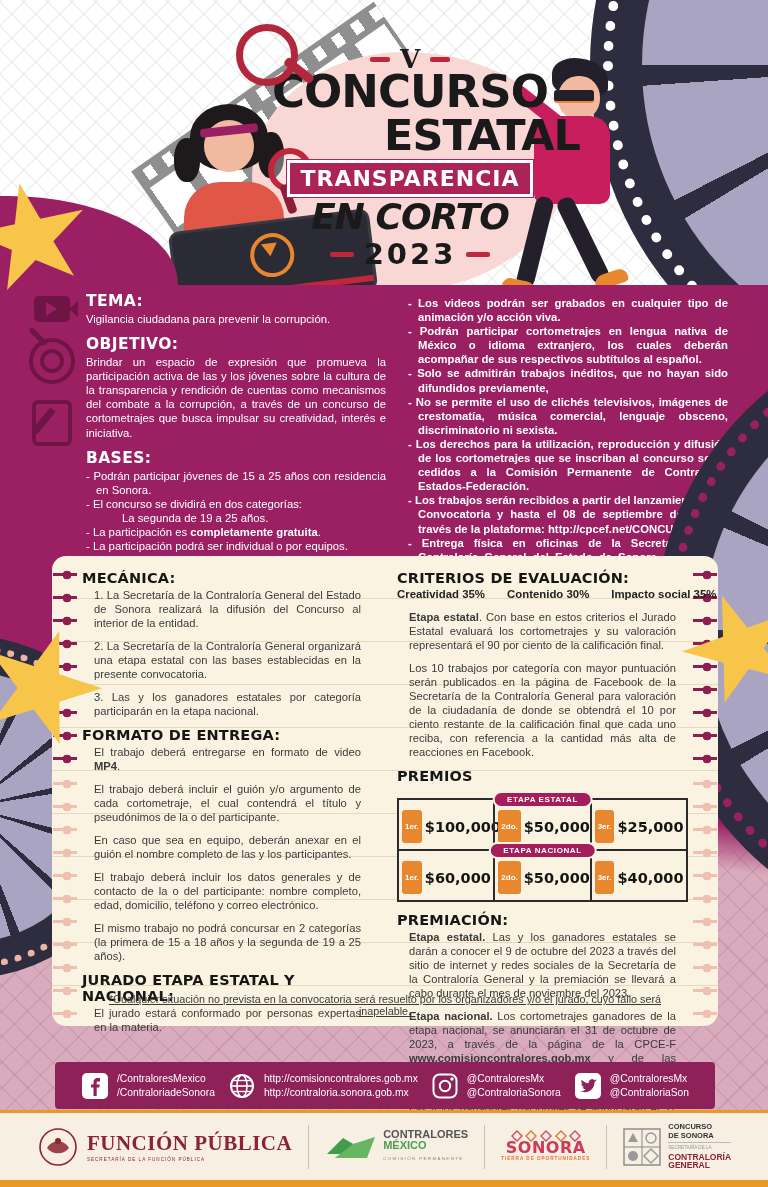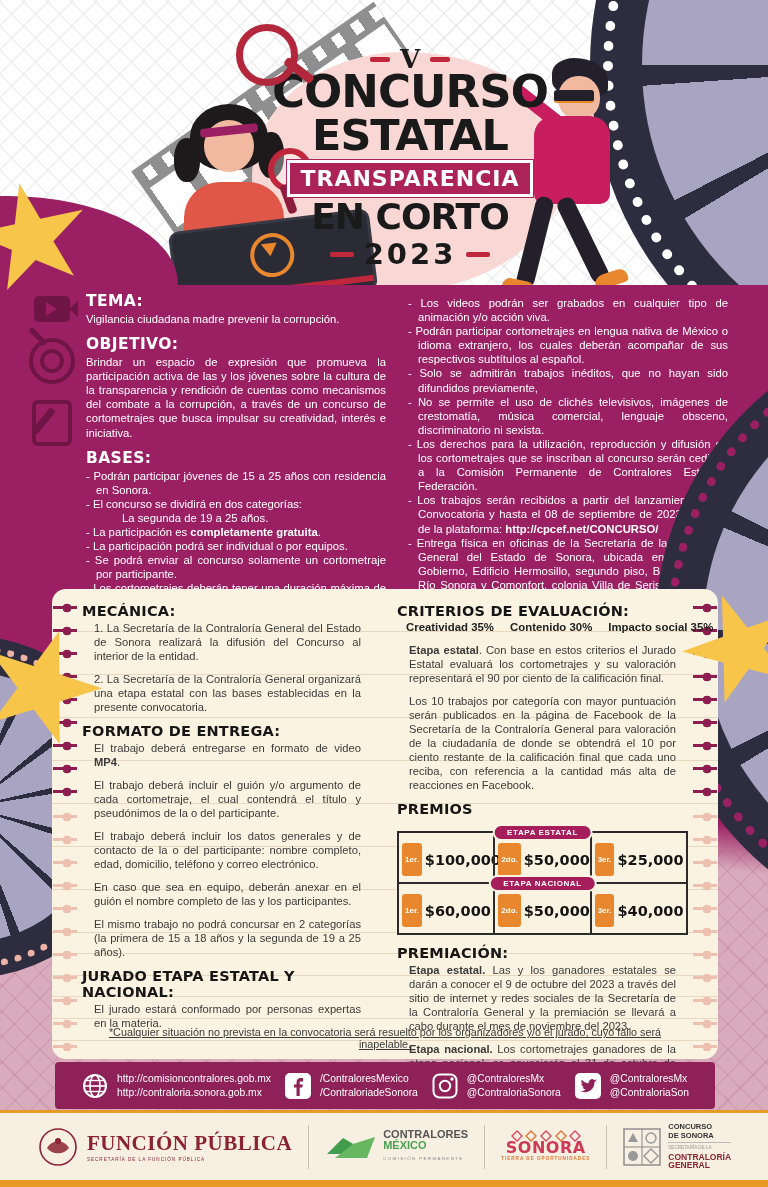--- a/index.html
+++ b/index.html
@@ -78,41 +78,41 @@
           border-right:8px solid transparent;border-top:13px solid #E8872E;}
   .tablet .bar{position:absolute;left:0;right:0;bottom:6px;height:6px;background:#C0273D;}
   .tablet .pbar{position:absolute;left:8px;bottom:1px;width:120px;height:2px;background:#fff;}
 
   
   .title{position:absolute;left:240px;top:48px;width:340px;z-index:4;text-align:center;
          font-family:"DejaVu Sans",sans-serif;color:#1A1A1A;}
   .t-ed{font-family:"DejaVu Serif",serif;font-weight:bold;font-size:26px;line-height:22px;display:flex;align-items:center;justify-content:center;gap:10px;}
   .t-ed .dash{display:inline-block;width:20px;height:5px;background:#C0273D;border-radius:2px;}
   .t-main{font-weight:800;font-size:45px;line-height:44px;letter-spacing:-1px;}
-  .t-main2{font-weight:800;font-size:43px;line-height:42px;letter-spacing:-1px;}
+  .t-main2{font-weight:800;font-size:43px;line-height:42px;letter-spacing:-1px;text-align:right;}
   .t-band{display:inline-block;margin-top:4px;background:#AC2457;border:3px solid #fff;color:#fff;
           font-weight:800;font-size:22px;letter-spacing:1px;padding:3px 10px;box-shadow:0 0 0 1px #AC2457;}
-  .t-corto{font-weight:800;font-size:36px;line-height:40px;letter-spacing:-1px;}
+  .t-corto{font-weight:800;font-size:36px;line-height:40px;letter-spacing:-1px;font-style:italic;}
   .t-year{font-weight:800;font-size:29px;letter-spacing:3px;display:flex;align-items:center;justify-content:center;gap:10px;}
   .t-year .dash{display:inline-block;width:24px;height:5px;background:#C0273D;border-radius:2px;}
   .mag2{position:absolute;left:236px;top:24px;width:48px;height:48px;border:7px solid #B3273C;border-radius:50%;z-index:5;}
   .mag2-h{position:absolute;left:282px;top:66px;width:34px;height:9px;background:#B3273C;border-radius:4px;transform:rotate(38deg);z-index:5;}
 
   
   .main-maroon{position:absolute;left:0;top:285px;width:768px;height:828px;z-index:5;
       background:linear-gradient(187deg,#9B2063 0 59%,#D8ACBC 64% 100%);}
   .pink-lattice{position:absolute;left:0;top:850px;width:768px;height:262px;z-index:6;
       background-image:
         repeating-linear-gradient(45deg, rgba(155,32,99,.12) 0 1.5px, transparent 1.5px 18px),
         repeating-linear-gradient(-45deg, rgba(155,32,99,.12) 0 1.5px, transparent 1.5px 18px);}
 
   .mcols{position:absolute;left:0;top:288px;width:768px;z-index:6;display:flex;color:#fff;}
   .mcol-icons{width:52px;padding:8px 0 0 26px;flex:none;display:flex;flex-direction:column;gap:16px;align-items:center;}
   .mcol-left{width:300px;flex:none;padding:4px 6px 0 8px;}
-  .mcol-right{flex:1;padding:8px 40px 0 16px;}
+  .mcol-right{flex:1;padding:8px 40px 0 16px;font-weight:bold;}
   .mh{font-family:"DejaVu Sans",sans-serif;font-weight:800;font-size:15.5px;letter-spacing:.4px;margin:9px 0 2px;}
   .mh:first-child{margin-top:0;}
   .mp{font-size:11.3px;line-height:14.1px;text-align:justify;}
   .bul{font-size:11.3px;line-height:14.1px;text-align:justify;padding-left:10px;text-indent:-10px;}
   .bul::before{content:"- ";}
   .sub{font-size:11.3px;line-height:14.1px;padding-left:36px;}
 
   
   .ric{color:#6E1545;}
   .ic-video{width:36px;height:26px;background:#6E1545;border-radius:5px;position:relative;}
@@ -120,38 +120,38 @@
       border-top:7px solid transparent;border-bottom:7px solid transparent;}
   .ic-video::after{content:"";position:absolute;right:-8px;top:5px;width:0;height:0;
       border-right:9px solid #6E1545;border-top:8px solid transparent;border-bottom:8px solid transparent;}
   .ic-target{width:38px;height:38px;border:4px solid #6E1545;border-radius:50%;position:relative;}
   .ic-target::before{content:"";position:absolute;left:7px;top:7px;width:16px;height:16px;border:4px solid #6E1545;border-radius:50%;}
   .ic-target::after{content:"";position:absolute;left:-6px;top:-8px;width:22px;height:5px;background:#6E1545;transform:rotate(45deg);border-radius:2px;}
   .ic-pencil{width:32px;height:38px;border:4px solid #6E1545;border-radius:6px;position:relative;}
   .ic-pencil::before{content:"";position:absolute;left:4px;top:2px;width:7px;height:30px;background:#6E1545;transform:rotate(40deg);border-radius:2px;}
 
   
-  .notebook{position:absolute;left:52px;top:589px;width:666px;height:470px;z-index:7;
+  .notebook{position:absolute;left:52px;top:556px;width:666px;height:470px;z-index:7;
       background:#FAF3E1;border-radius:14px;
       background-image:repeating-linear-gradient(180deg,transparent 0 20.5px,#E9D8C0 20.5px 21.5px);}
   .spiral{position:absolute;top:8px;bottom:8px;width:24px;display:flex;flex-direction:column;}
   .spiral.l{left:1px}.spiral.r{right:1px}
   .sp-a,.sp-b{width:100%;background-repeat:repeat-y;background-size:24px 23px;}
   .sp-a{height:46%;
     background-image:radial-gradient(circle 4.4px at 14px 11px,#8E1D50 0 4.2px,transparent 4.6px),
       linear-gradient(180deg,transparent 0 9.5px,#8E1D50 9.5px 12.5px,transparent 12.5px);}
   .sp-b{flex:1;
     background-image:radial-gradient(circle 4.4px at 14px 11px,#EDC0B0 0 4.2px,transparent 4.6px),
       linear-gradient(180deg,transparent 0 9.5px,#EDC0B0 9.5px 12.5px,transparent 12.5px);}
   .ncols{position:absolute;left:30px;right:30px;top:12px;bottom:34px;display:flex;gap:24px;color:#3A3A3A;}
   .ncol{flex:1;min-width:0;}
   .nh{font-family:"DejaVu Sans",sans-serif;font-weight:800;font-size:14.5px;letter-spacing:.2px;color:#161616;margin:8px 0 2px;}
   .nh:first-child{margin-top:2px;}
   .np{font-size:11.2px;line-height:14px;text-align:justify;margin:0 12px 9px;}
-  .crit-line{display:flex;gap:16px;font-size:11.4px;font-weight:bold;color:#222;margin:2px 9px 10px;white-space:nowrap;align-items:flex-end;}
+  .crit-line{display:flex;gap:22px;font-size:11.4px;font-weight:bold;color:#222;margin:2px 0 10px;white-space:nowrap;align-items:flex-end;}
 
   
   .ptable{position:relative;border:2px solid #2B2B2B;margin:14px 0 10px;background:#FAF3E1;}
   .prow{display:flex;position:relative;}
   .prow+.prow{border-top:2px solid #2B2B2B;}
   .pcell{flex:1;display:flex;align-items:center;gap:3px;padding:10px 3px 6px;min-width:0;}
   .pcell+.pcell{border-left:2px solid #2B2B2B;}
   .rank{background:#E8872E;color:#fff;font-weight:bold;font-size:8px;padding:12px 3px;border-radius:3px;flex:none;}
   .amt{flex:1;text-align:center;font-family:"DejaVu Sans",sans-serif;font-weight:800;font-size:14.5px;color:#141414;white-space:nowrap;}
   .pill{position:absolute;left:50%;transform:translateX(-50%);top:-9px;background:#A51E5B;color:#fff;
@@ -258,21 +258,21 @@
   <div class="star s-top"></div>
 
   <div class="mcols">
     <div class="mcol-icons">
       <div class="ric ic-video"></div>
       <div class="ric ic-target"></div>
       <div class="ric ic-pencil"></div>
     </div>
     <div class="mcol-left">
       <div class="mh">TEMA:</div>
-      <div class="mp">Vigilancia ciudadana madre prevenir la corrupción.</div>
+      <div class="mp">Vigilancia ciudadana para prevenir la corrupción.</div>
       <div class="mh">OBJETIVO:</div>
       <div class="mp">Brindar un espacio de expresión que promueva la participación activa de las y los jóvenes sobre la cultura de la transparencia y rendición de cuentas como mecanismos del combate a la corrupción, a través de un concurso de cortometrajes que busca impulsar su creatividad, interés e iniciativa.</div>
       <div class="mh">BASES:</div>
       <div class="bul">Podrán participar jóvenes de 15 a 25 años con residencia en Sonora.</div>
       <div class="bul">El concurso se dividirá en dos categorías:</div>
       <div class="sub">La segunda de 19 a 25 años.</div>
       <div class="bul">La participación es <b>completamente gratuita</b>.</div>
       <div class="bul">La participación podrá ser individual o por equipos.</div>
       <div class="bul">Se podrá enviar al concurso solamente un cortometraje por participante.</div>
       <div class="bul">Los cortometrajes deberán tener una duración máxima de 90 segundos incluyendo créditos, de lo contrario será descalificado.</div>
@@ -298,25 +298,26 @@
       </div>
     <div class="spiral r">
         <div class="sp-a"></div>
         <div class="sp-b"></div>
       </div>
     <div class="ncols">
       <div class="ncol">
         <div class="nh">MECÁNICA:</div>
         <p class="np">1. La Secretaría de la Contraloría General del Estado de Sonora realizará la difusión del Concurso al interior de la entidad.</p>
         <p class="np">2. La Secretaría de la Contraloría General organizará una etapa estatal con las bases establecidas en la presente convocatoria.</p>
+        <p class="np">3. Las y los ganadores estatales por categoría participarán en la etapa nacional.</p>
         <div class="nh">FORMATO DE ENTREGA:</div>
         <p class="np">El trabajo deberá entregarse en formato de video <b>MP4</b>.</p>
         <p class="np">El trabajo deberá incluir el guión y/o argumento de cada cortometraje, el cual contendrá el título y pseudónimos de la o del participante.</p>
+        <p class="np">En caso que sea en equipo, deberán anexar en el guión el nombre completo de las y los participantes.</p>
         <p class="np">El trabajo deberá incluir los datos generales y de contacto de la o del participante: nombre completo, edad, domicilio, teléfono y correo electrónico.</p>
-        <p class="np">En caso que sea en equipo, deberán anexar en el guión el nombre completo de las y los participantes.</p>
         <p class="np">El mismo trabajo no podrá concursar en 2 categorías (la primera de 15 a 18 años y la segunda de 19 a 25 años).</p>
         <div class="nh">JURADO ETAPA ESTATAL Y NACIONAL:</div>
         <p class="np">El jurado estará conformado por personas expertas en la materia.</p>
       </div>
       <div class="ncol">
         <div class="nh">CRITERIOS DE EVALUACIÓN:</div>
         <div class="crit-line">
           <span>Creatividad 35%</span>
           <span>Contenido 30%</span>
           <span>Impacto social 35%</span>
@@ -364,39 +365,39 @@
     </div>
     <div class="footnote">*Cualquier situación no prevista en la convocatoria será resuelto por los organizadores y/o el jurado, cuyo fallo será inapelable.</div>
   </div>
 
   <div class="star s-midl"></div>
   <div class="star s-midr"></div>
 
   <div class="social">
     <div class="sgroup">
       <svg class="sico" viewBox="0 0 28 28">
+        <rect x="1" y="1" width="26" height="26" rx="5" fill="#fff"></rect>
+        <path d="M19 9.5h-2.2c-.7 0-1.1.45-1.1 1.1v2h3.1l-.5 3h-2.6V24h-3.2v-8.4H10v-3h2.5v-2.2c0-2.6 1.5-4.4 4.2-4.4H19z" fill="#8E2158"></path>
+      </svg>
+      <div class="slines">
+        <div>/ContraloresMexico</div>
+        <div>/ContraloriadeSonora</div>
+      </div>
+    </div>
+    <div class="sgroup">
+      <svg class="sico" viewBox="0 0 28 28">
         <circle cx="14" cy="14" r="11" fill="none" stroke="#fff" stroke-width="2"></circle>
         <ellipse cx="14" cy="14" rx="5" ry="11" fill="none" stroke="#fff" stroke-width="1.6"></ellipse>
         <line x1="3" y1="14" x2="25" y2="14" stroke="#fff" stroke-width="1.6"></line>
         <line x1="4.5" y1="8.5" x2="23.5" y2="8.5" stroke="#fff" stroke-width="1.4"></line>
         <line x1="4.5" y1="19.5" x2="23.5" y2="19.5" stroke="#fff" stroke-width="1.4"></line>
       </svg>
       <div class="slines">
         <div>http://comisioncontralores.gob.mx</div>
         <div>http://contraloria.sonora.gob.mx</div>
-      </div>
-    </div>
-    <div class="sgroup">
-      <svg class="sico" viewBox="0 0 28 28">
-        <rect x="1" y="1" width="26" height="26" rx="5" fill="#fff"></rect>
-        <path d="M19 9.5h-2.2c-.7 0-1.1.45-1.1 1.1v2h3.1l-.5 3h-2.6V24h-3.2v-8.4H10v-3h2.5v-2.2c0-2.6 1.5-4.4 4.2-4.4H19z" fill="#8E2158"></path>
-      </svg>
-      <div class="slines">
-        <div>/ContraloresMexico</div>
-        <div>/ContraloriadeSonora</div>
       </div>
     </div>
     <div class="sgroup">
       <svg class="sico" viewBox="0 0 28 28">
         <rect x="2.5" y="2.5" width="23" height="23" rx="6" fill="none" stroke="#fff" stroke-width="2"></rect>
         <circle cx="14" cy="14" r="5.2" fill="none" stroke="#fff" stroke-width="2"></circle>
         <circle cx="21" cy="7" r="1.7" fill="#fff"></circle>
       </svg>
       <div class="slines">
         <div>@ContraloresMx</div>

